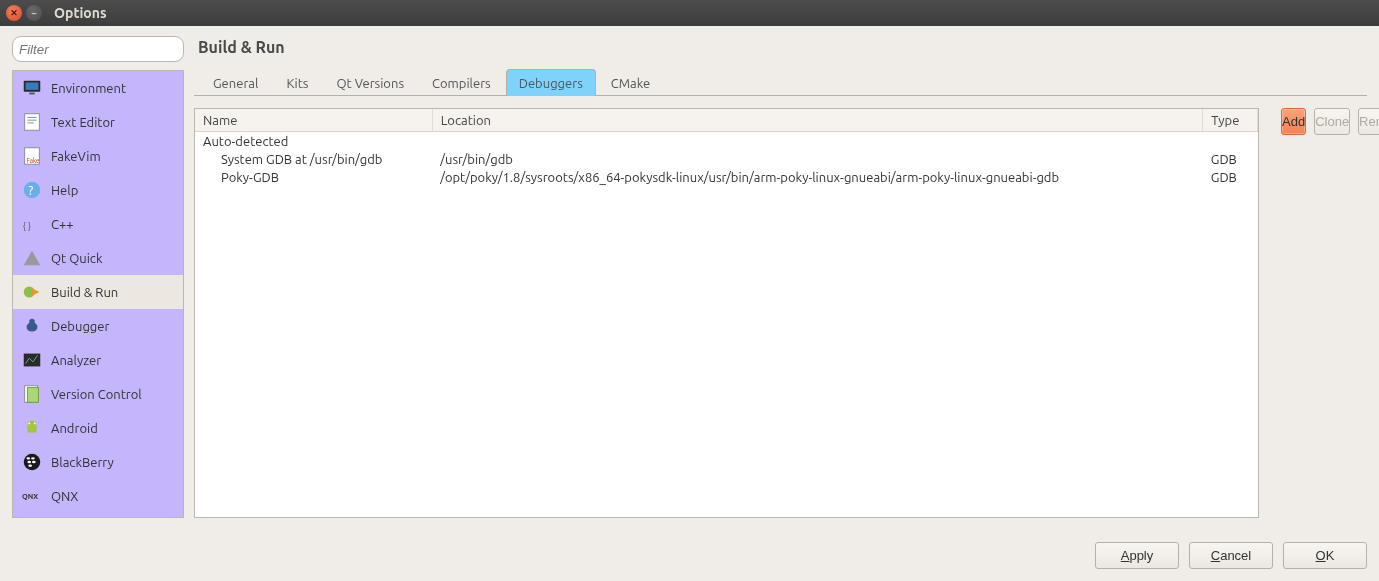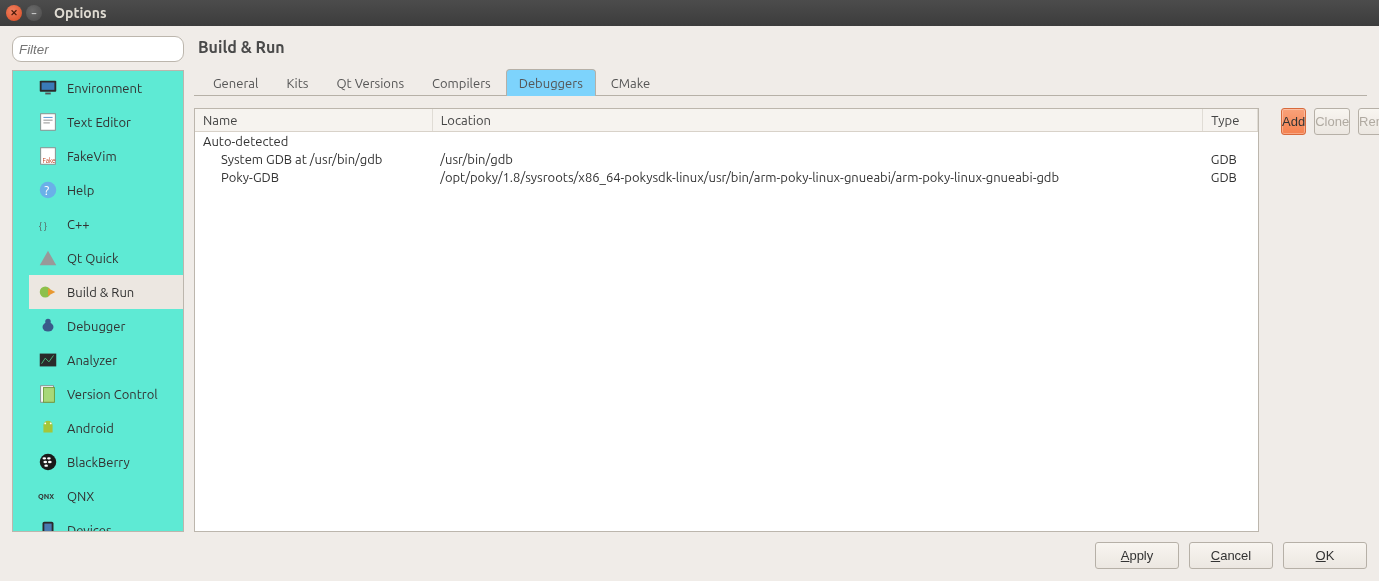--- a/index.html
+++ b/index.html
@@ -10,21 +10,21 @@
 .win-btn { width: 16px; height: 16px; border-radius: 50%; margin-right: 4px; display: inline-flex; align-items: center; justify-content: center; font-size: 9px; }
 .win-close { background: radial-gradient(circle at 40% 35%, #f08060, #d84a20); color: #4a1a0a; }
 .win-min { background: radial-gradient(circle at 40% 35%, #6a6a6a, #4a4a4a); color: #ccc; }
 .win-title { margin-left: 8px; font-size: 14px; }
 
 
 .body-area { display: flex; height: calc(100% - 26px); padding: 10px 12px 12px 12px; flex-direction: column; }
 .upper { display: flex; flex: 1; min-height: 0; }
 .sidebar-col { width: 172px; display: flex; flex-direction: column; margin-right: 10px; }
 .filter-box { height: 26px; border: 1px solid #bcb6ad; border-radius: 9px; padding: 0 6px; font-style: italic; color: #999; background: #fff; width: 100%; outline: none; }
-.category-list { border: 1px solid #bcb6ad; background: #5eead4; margin-top: 8px; flex: 1; overflow-y: auto; scrollbar-width: thin; padding-left: 16px; }
+.category-list { border: 1px solid #bcb6ad; background: #c4b5fd; margin-top: 8px; flex: 1; overflow-y: auto; scrollbar-width: thin; }
 .cat-item { display: flex; align-items: center; padding: 6px 8px; cursor: pointer; gap: 8px; }
 .cat-item.active { background: #ece7e1; }
 .cat-icon { width: 22px; height: 22px; display: flex; align-items: center; justify-content: center; }
 .cat-label { color: #333; }
 
 .main-col { flex: 1; display: flex; flex-direction: column; min-width: 0; }
 .page-title { font-size: 16px; font-weight: bold; color: #4a4a4a; padding: 2px 0 12px 4px; }
 
 .tabs-row { display: flex; border-bottom: 1px solid #b6b0a7; padding-left: 6px; }
 .tab { padding: 6px 12px; border: 1px solid transparent; border-bottom: none; border-radius: 4px 4px 0 0; margin-right: 2px; color: #555; cursor: pointer; position: relative; top: 1px; }
@@ -36,21 +36,21 @@
 .dbg-table th { text-align: left; font-weight: normal; padding: 4px 8px; background: #f6f3ef; border-bottom: 1px solid #d8d2c9; border-right: 1px solid #e0dcd5; color: #444; }
 .dbg-table td { padding: 2px 8px; white-space: nowrap; }
 .group-row td { font-weight: normal; }
 .child-row td:first-child { padding-left: 26px; }
 
 .btn-col { width: 86px; display: flex; gap: 8px; }
 .btn { height: 27px; border: 1px solid #b6b0a7; border-radius: 3px; background: linear-gradient(#f8f5f0, #ece7e1); cursor: pointer; font-size: 13px; color: #333; }
 .btn.accent { background: linear-gradient(#f9a27a, #f5814f); border-color: #d86a3c; box-shadow: inset 0 0 0 1px rgba(255,255,255,.3); }
 .btn:disabled { color: #b0aaa1; cursor: default; }
 
-.footer { display: flex; justify-content: flex-end; gap: 10px; padding-top: 10px; }
+.footer { display: flex; justify-content: flex-end; gap: 10px; padding-top: 24px; }
 .footer .btn { width: 84px; }
 .mnemonic { text-decoration: underline; }
 
 
 svg { width: 22px; height: 22px; }
 </style>
 </head>
 <body>
 
 <div class="titlebar">

